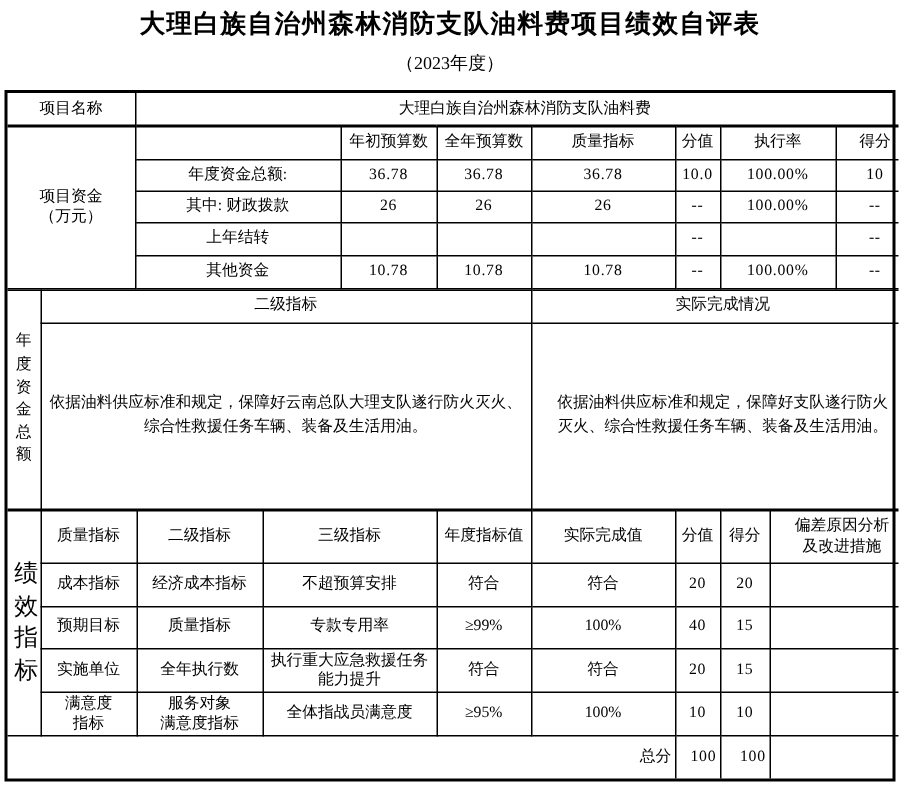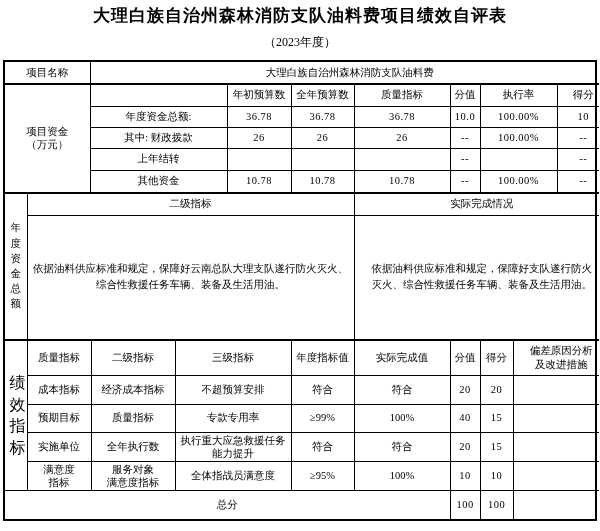--- a/index.html
+++ b/index.html
@@ -18,21 +18,21 @@
     border-collapse:collapse; table-layout:fixed; width:100%;
     font-size:10.5px; line-height:1.25;
   }
   table.t td {
     border:1px solid #000; text-align:center; vertical-align:middle;
     padding:1px 2px; white-space:pre-line; overflow:hidden;
   }
   table.t tr > td:first-child { border-left:0; }
   table.t tr > td:last-child  { border-right:0;padding-left:12px; }
   table.t.first tr.r0 td { border-top:0;font-family:Liberation Serif, serif; }
-  table.t.last  tr.rlast td { border-bottom:0; }
+  table.t.last  tr.rlast td { border-bottom:0;text-align:right; }
   td.rlabel { text-align:right; padding-right:5px; }
   td.goaltext { text-align:left; vertical-align:top; padding:2px 4px; line-height:1.55; }
   td.vcell { padding:0; }
   .v1 { display:inline-block; width:11px; word-break:break-all; line-height:1.45; }
   .v2 { display:inline-block; width:21px; word-break:break-all; line-height:1.35; font-size:16px; }
   .num { letter-spacing:0.5px; }
 </style>
 </head>
 <body>
 

